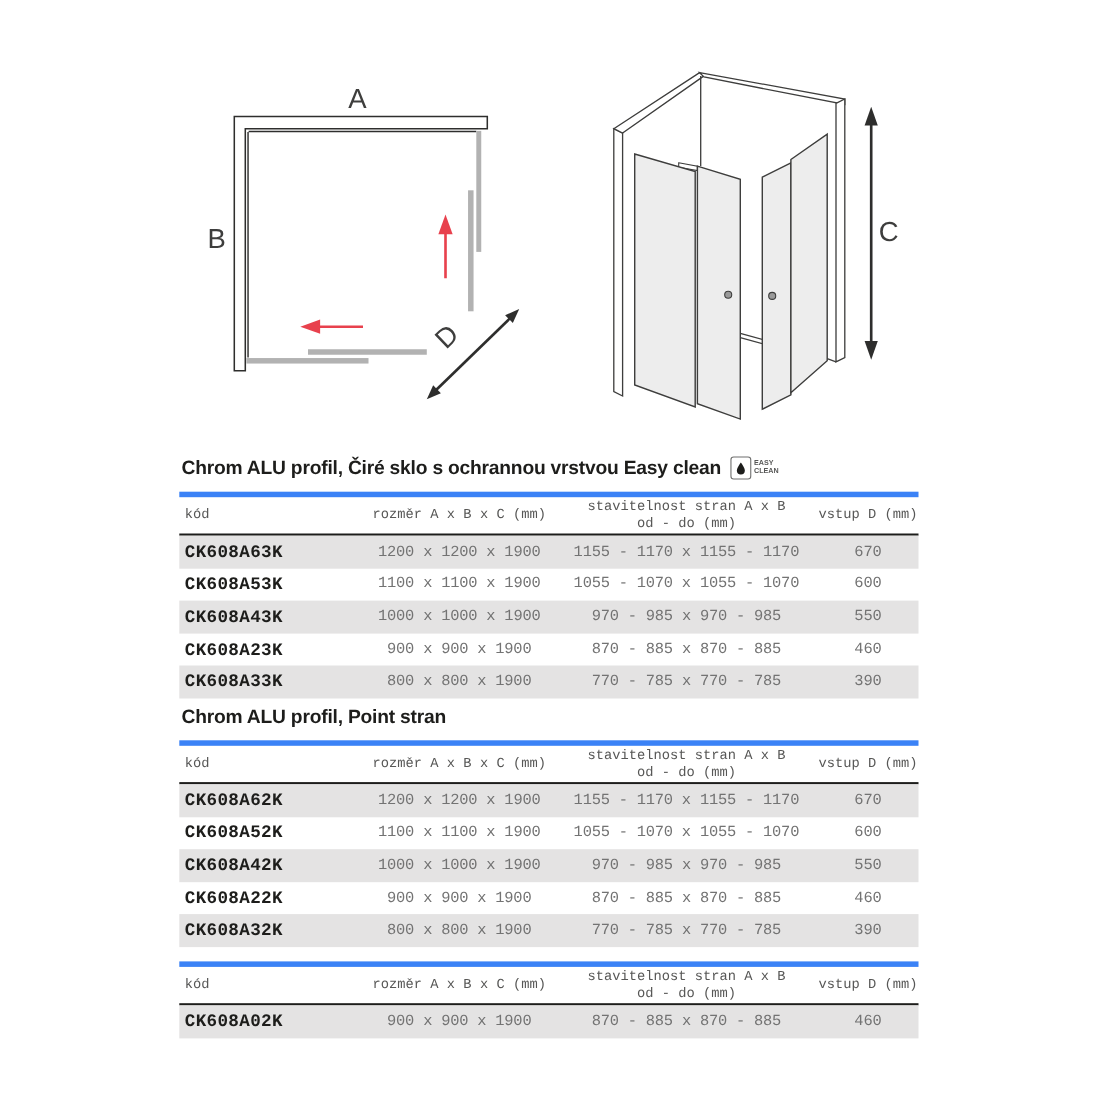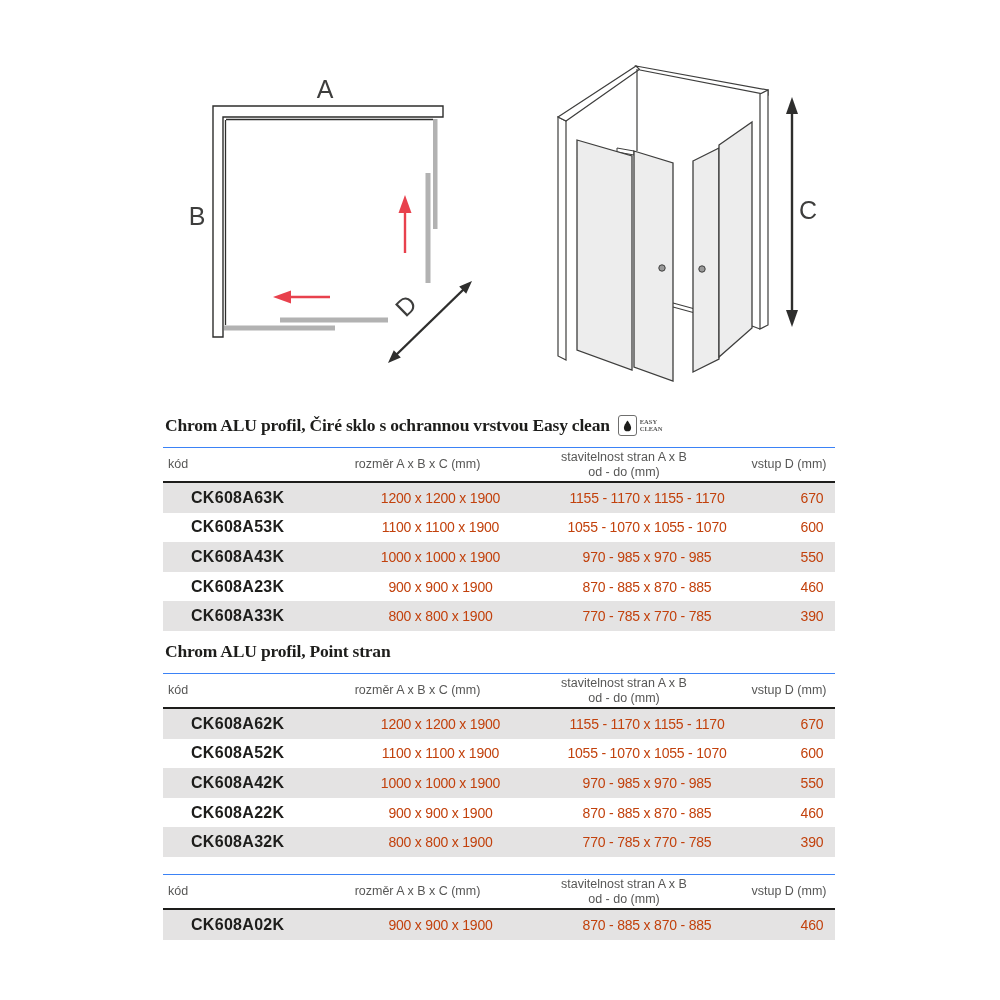--- a/index.html
+++ b/index.html
@@ -4,34 +4,34 @@
 <style>
   html,body{margin:0;padding:0;background:#fff;}
   .page{position:relative;width:1000px;height:1000px;background:#ffffff;overflow:hidden;
         font-family:"Liberation Sans",sans-serif;}
   .diagram{position:absolute;}
   #diag2d{left:185px;top:72px;}
   #diag3d{left:545px;top:48px;}
   .section{position:absolute;left:163px;width:672px;}
   .sec1{top:413px}.sec2{top:639px}.sec3{top:864px}
   .section-title{display:flex;align-items:center;gap:8px;height:24px;margin-left:2px;
-      font-size:17.5px;font-weight:bold;color:#1d1d1b;letter-spacing:-0.2px;font-family:Liberation Serif, serif;}
+      font-size:17.5px;font-weight:bold;color:#1d1d1b;letter-spacing:-0.2px;}
   .badge{display:flex;align-items:center;gap:3px;}
   .badge-box{width:17px;height:19px;border:1.2px solid #6f6f6e;border-radius:3px;
       display:flex;align-items:center;justify-content:center;background:#fff;}
   .badge-text{display:flex;flex-direction:column;justify-content:center;}
   .badge-text span{font-size:6.5px;line-height:7px;font-weight:bold;color:#575756;letter-spacing:0;}
-  .spec-table{margin-top:10px;border-top:1px solid #3b82f6;}
+  .spec-table{margin-top:10px;border-top:5px solid #3b82f6;font-family:Liberation Mono, monospace;}
   .thead{display:grid;grid-template-columns:167px 175px 238px 92px;height:33px;
       border-bottom:2.5px solid #1d1d1b;align-items:center;}
   .hcell{font-size:12.5px;color:#575756;text-align:center;line-height:1.2;}
   .hcell.code{text-align:left;padding-left:5px;}
-  .trow{display:grid;grid-template-columns:167px 175px 238px 92px;height:29.6px;align-items:center;padding-left:23px;}
+  .trow{display:grid;grid-template-columns:167px 175px 238px 92px;height:29.6px;align-items:center;}
   .trow.odd{background:#e4e3e3;}
-  .cell{font-size:14px;color:#c2410c;text-align:center;letter-spacing:-0.2px;}
+  .cell{font-size:14px;color:#737373;text-align:center;letter-spacing:-0.2px;}
   .cell.code{text-align:left;padding-left:5px;font-size:16px;font-weight:bold;
       color:#1d1d1b;letter-spacing:0.3px;}
   .dimlabel{font-size:25px;fill:#3e3e3d;font-family:"Liberation Sans",sans-serif;}
 </style>
 </head>
 <body>
 
 <div class="page">
 
   <svg id="diag2d" class="diagram" width="300" height="300" viewBox="0 0 300 300">

